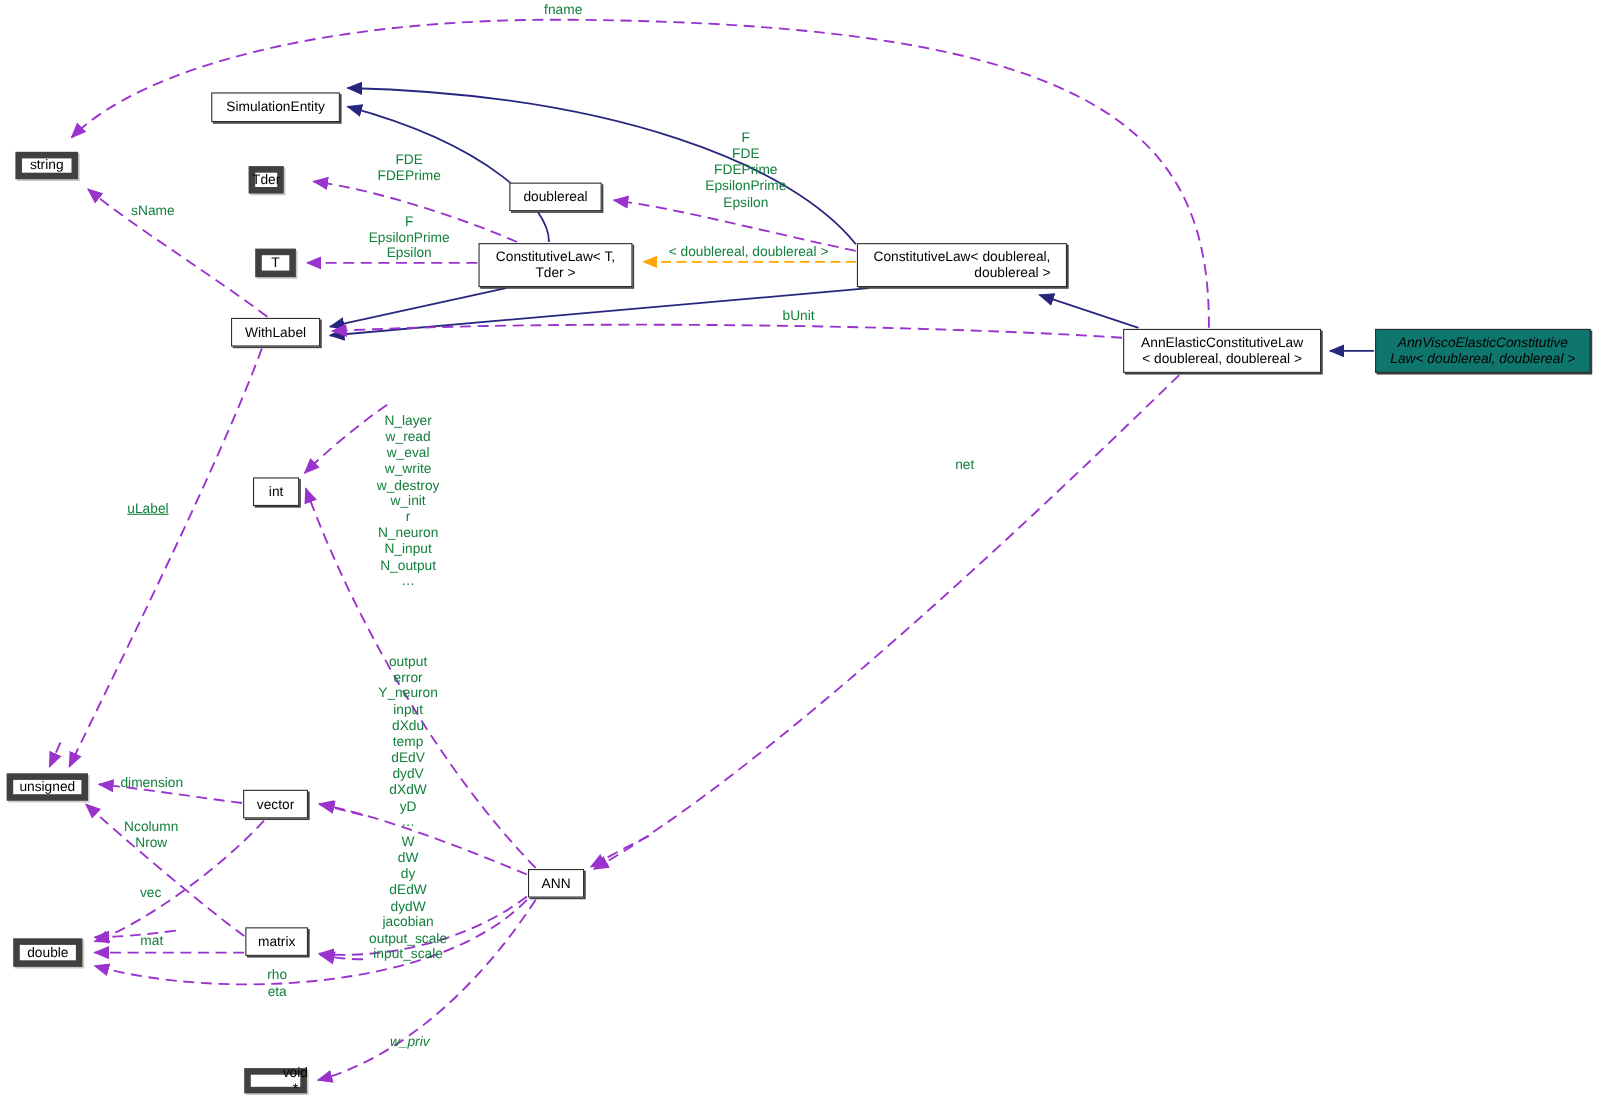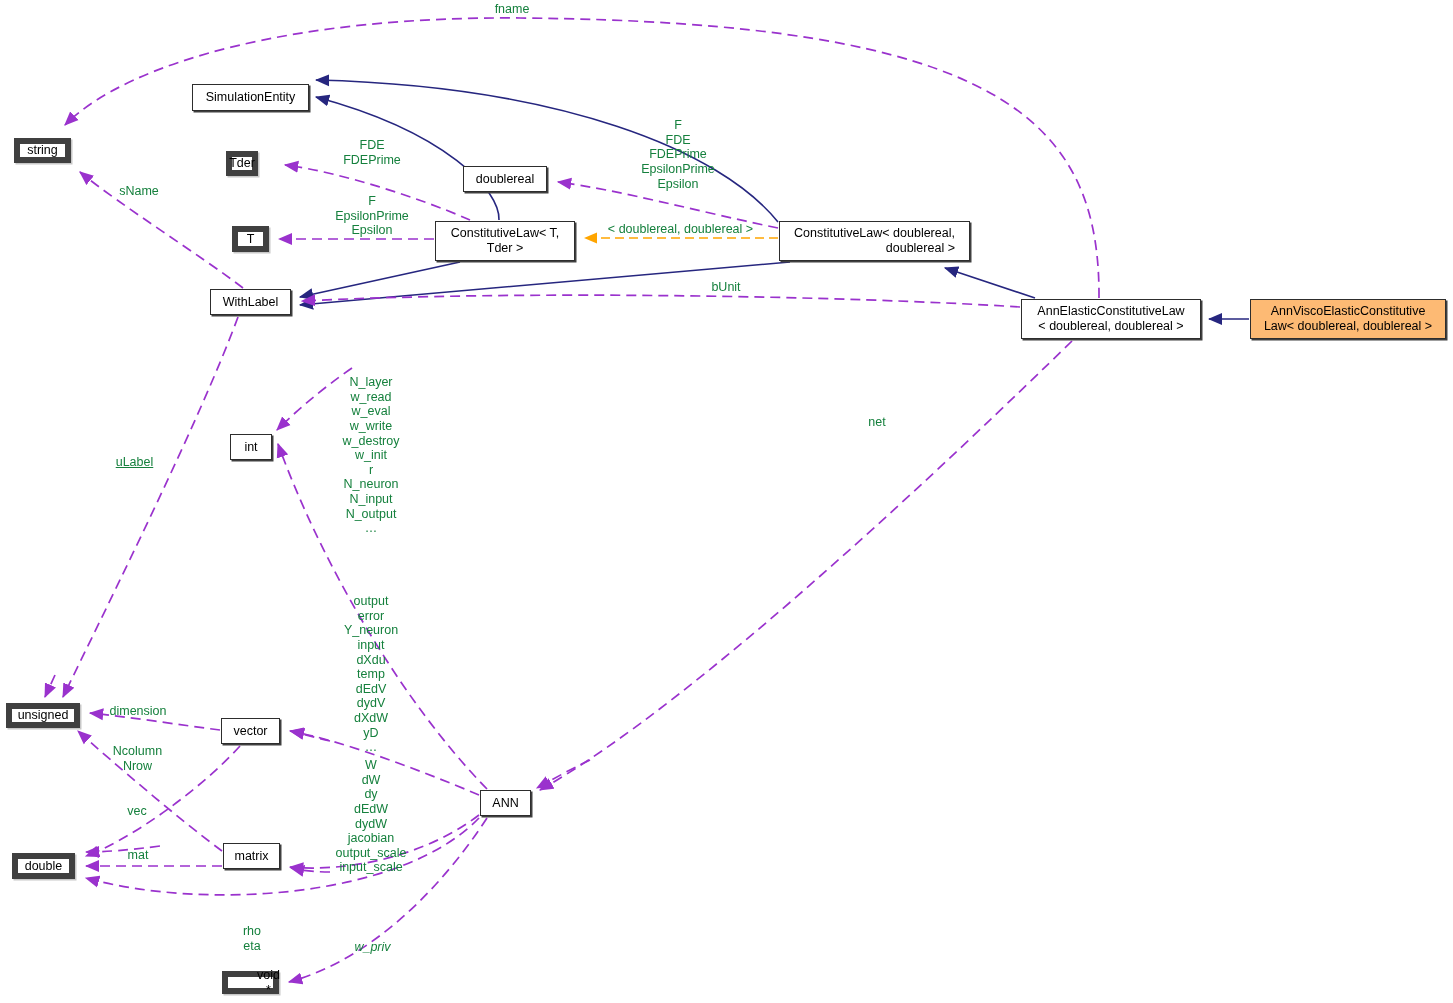--- a/index.html
+++ b/index.html
@@ -39,21 +39,22 @@
   .node.solid {
     border: 1px solid #2d2d2d;
     box-shadow: 1.5px 1.5px 0 0 #404040;
   }
   
   .node.light {
     border: 6px solid #404040;
     box-shadow: 1.5px 1.5px 0 0 #c8c8c8;
   }
   .node.highlight {
-    background: #fdba74;
+    background: #0f766e;
+    font-style: italic;
   }
   .edge-label {
     position: absolute;
     font-size: 12.5px;
     color: #15803d;
     text-align: center;
     line-height: 1.17;
     white-space: pre-line;
     z-index: 4;
     background: transparent;
@@ -236,18 +237,18 @@
 dEdW
 dydW
 jacobian
 output_scale
 input_scale</div>
 
   <div class="edge-label" style="left:124px; top:804px; width:26px;">vec</div>
 
   <div class="edge-label" style="left:124px; top:848px; width:28px;">mat</div>
 
-  <div class="edge-label" style="left:236px; top:879px; width:32px;margin-top:45px;">rho
+  <div class="edge-label" style="left:236px; top:879px; width:32px;">rho
 eta</div>
 
   <div class="edge-label" style="left:349px; top:940px; width:47px;font-style:italic;">w_priv</div>
 
 </div>
 
 </body></html>

